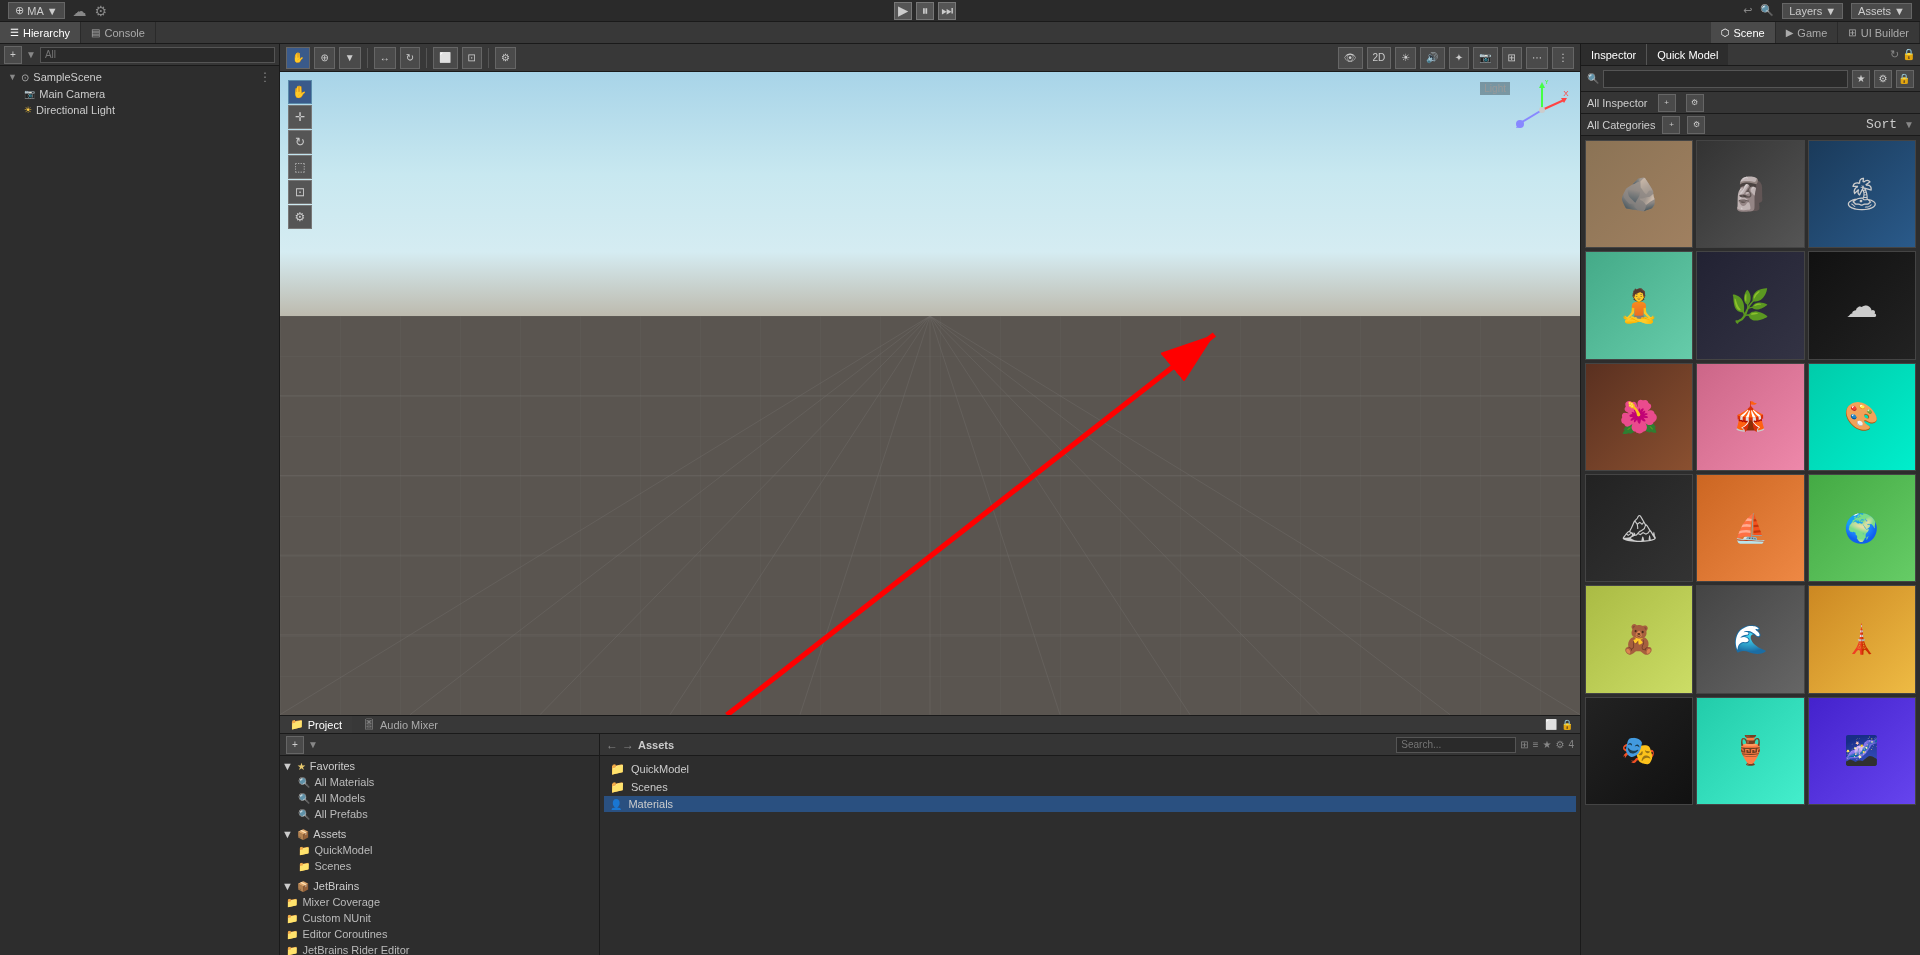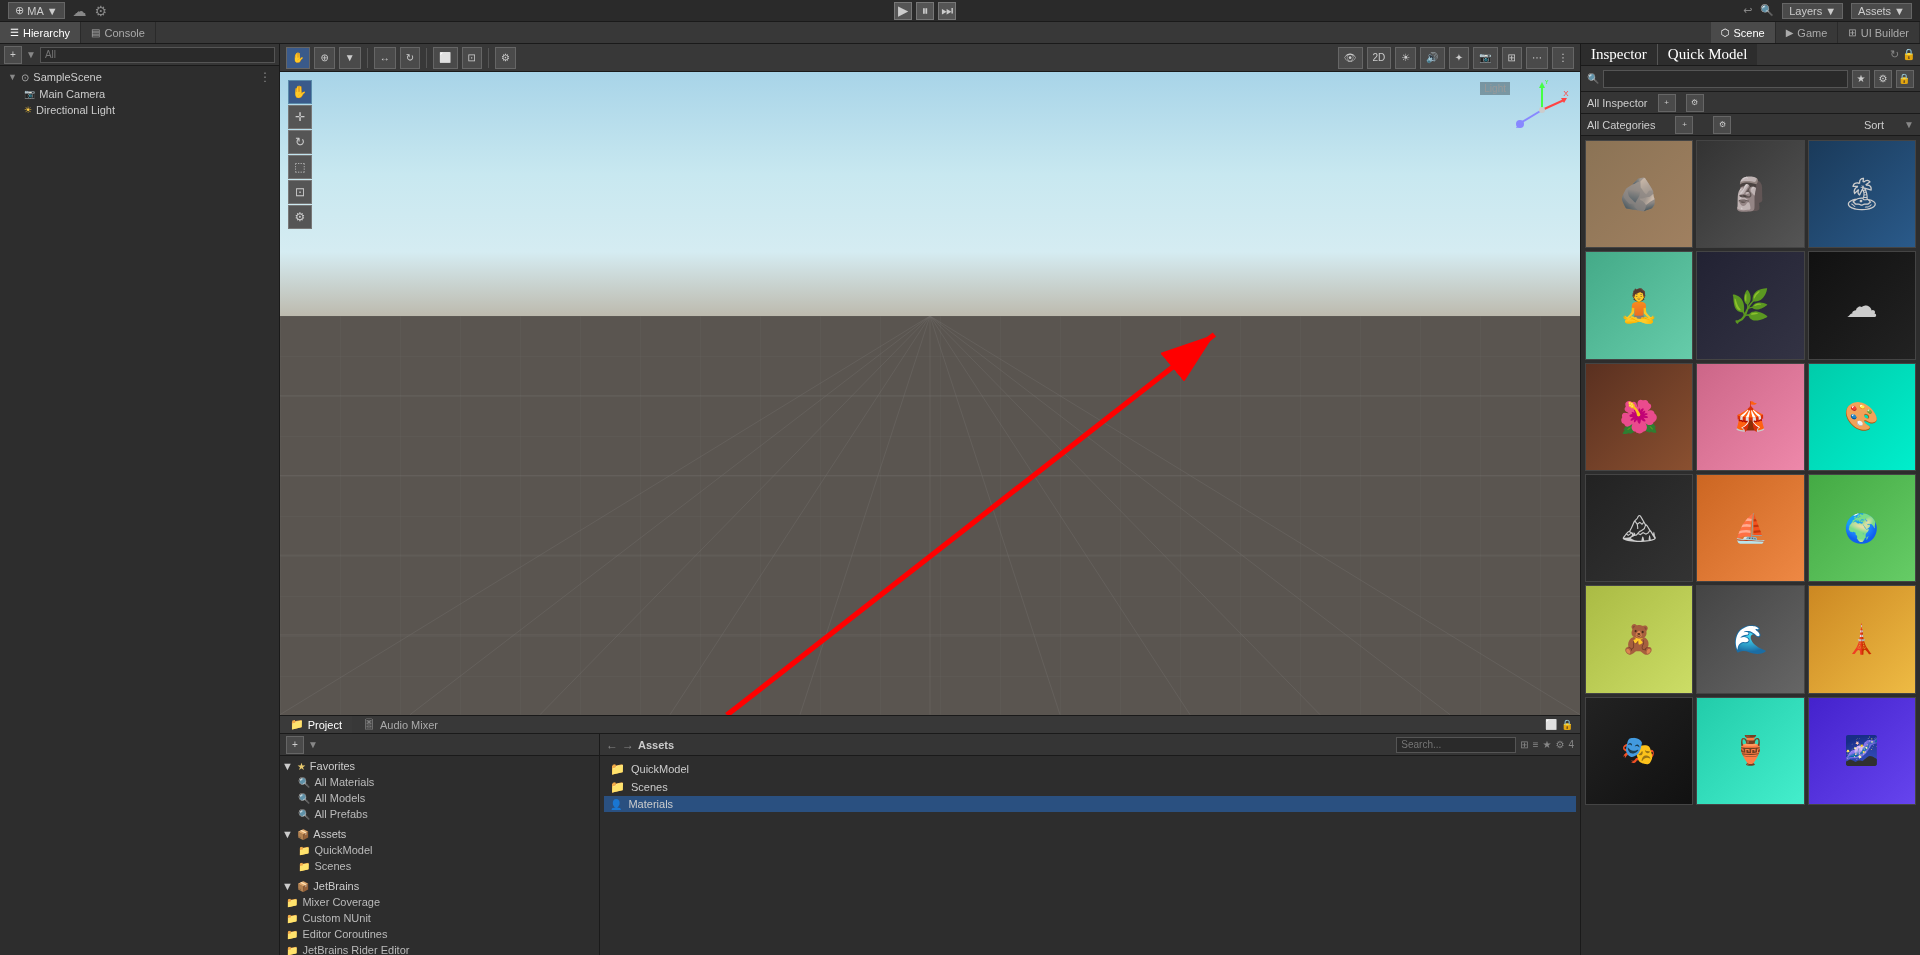--- a/index.html
+++ b/index.html
@@ -232,26 +232,25 @@
     .right-panel-tabs {
       height: 22px;
       background: #383838;
       display: flex;
       align-items: center;
       border-bottom: 1px solid #1a1a1a;
     }
     .right-tab {
       padding: 2px 10px;
       cursor: pointer;
-      font-size: 15px;
+      font-size: 11px;
       color: #aaa;
       height: 100%;
       display: flex;
       align-items: center;
-      font-family: Liberation Serif, serif;
     }
     .right-tab.active { background: #2d2d2d; color: #fff; }
     .right-panel-toolbar {
       height: 26px;
       background: #353535;
       display: flex;
       align-items: center;
       padding: 0 6px;
       gap: 4px;
       border-bottom: 1px solid #1a1a1a;
@@ -761,26 +760,26 @@
       <input class="search-box" type="text" placeholder="" style="">
       <button class="small-btn">★</button>
       <button class="small-btn">⚙</button>
       <button class="small-btn">🔒</button>
     </div>
     <div class="right-panel-sub-tabs">
       <span class="sub-tab-label">All Inspector</span>
       <button class="small-btn" style="font-size:8px;">+</button>
       <button class="small-btn" style="font-size:8px;">⚙</button>
     </div>
-    <div style="height:22px; background:#353535; display:flex; align-items:center; padding:0 6px; gap:20px; border-bottom:1px solid #1a1a1a;">
+    <div style="height:22px; background:#353535; display:flex; align-items:center; padding:0 6px; gap:7px; border-bottom:1px solid #1a1a1a;">
       <span class="sub-tab-label">All Categories</span>
       <button class="small-btn" style="font-size:8px;">+</button>
       <button class="small-btn" style="font-size:8px;">⚙</button>
       <div style="flex:1;"></div>
-      <span style="font-size:11px; color:#ccc;">Sort</span>
+      <span style="font-size:13px; color:#ccc;font-family:Liberation Mono, monospace;">Sort</span>
       <span style="font-size:10px; color:#888;">▼</span>
     </div>
 
     <div class="asset-grid">
 
       <div class="asset-thumb" style="background: linear-gradient(135deg, #8B7355, #a08060);">
         <span style="font-size:32px;">🪨</span>
       </div>
       <div class="asset-thumb" style="background: linear-gradient(135deg, #333, #555);">
         <span style="font-size:32px;">🗿</span>

